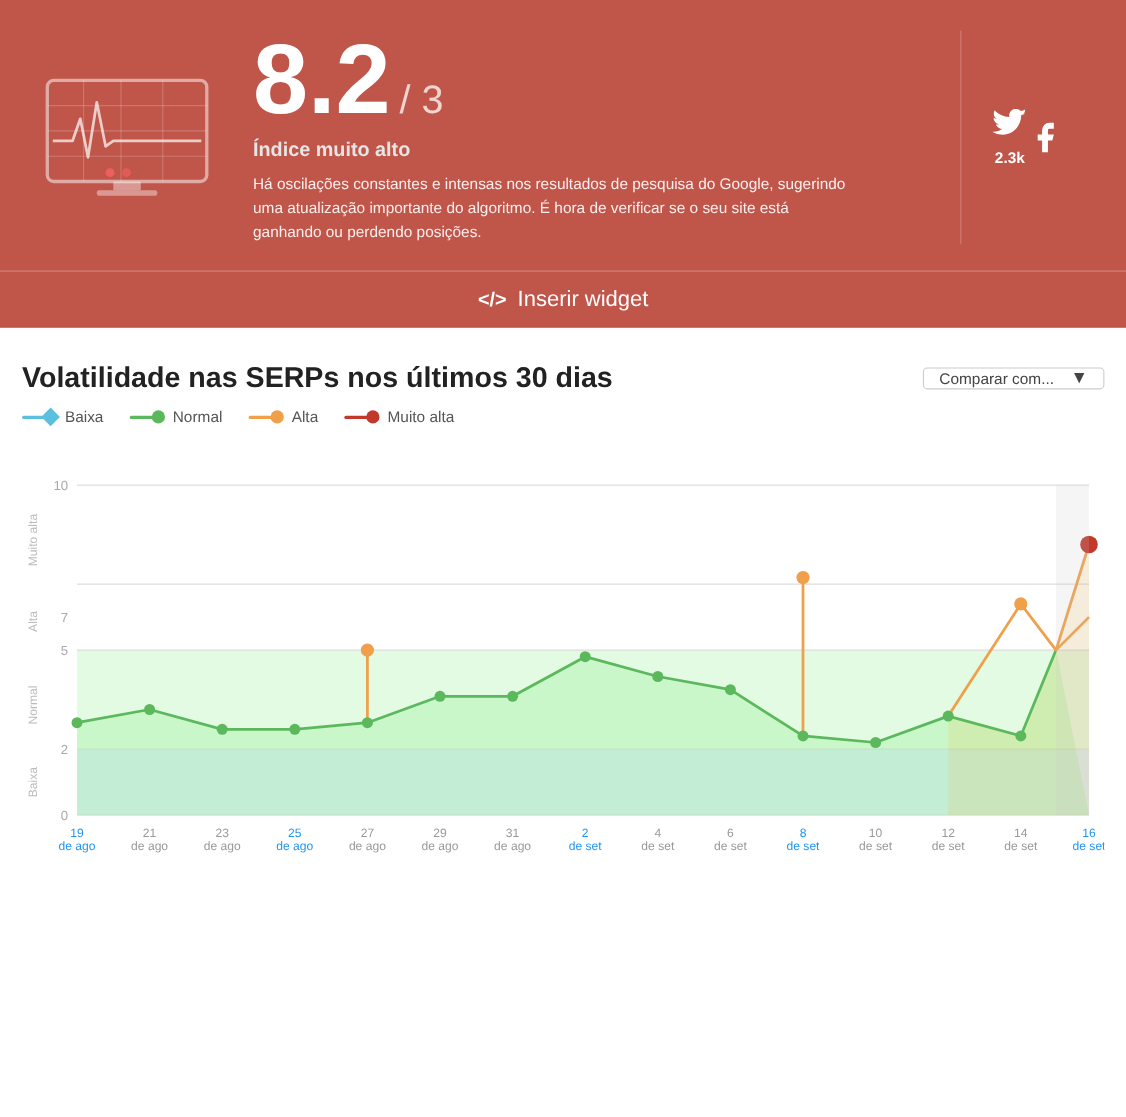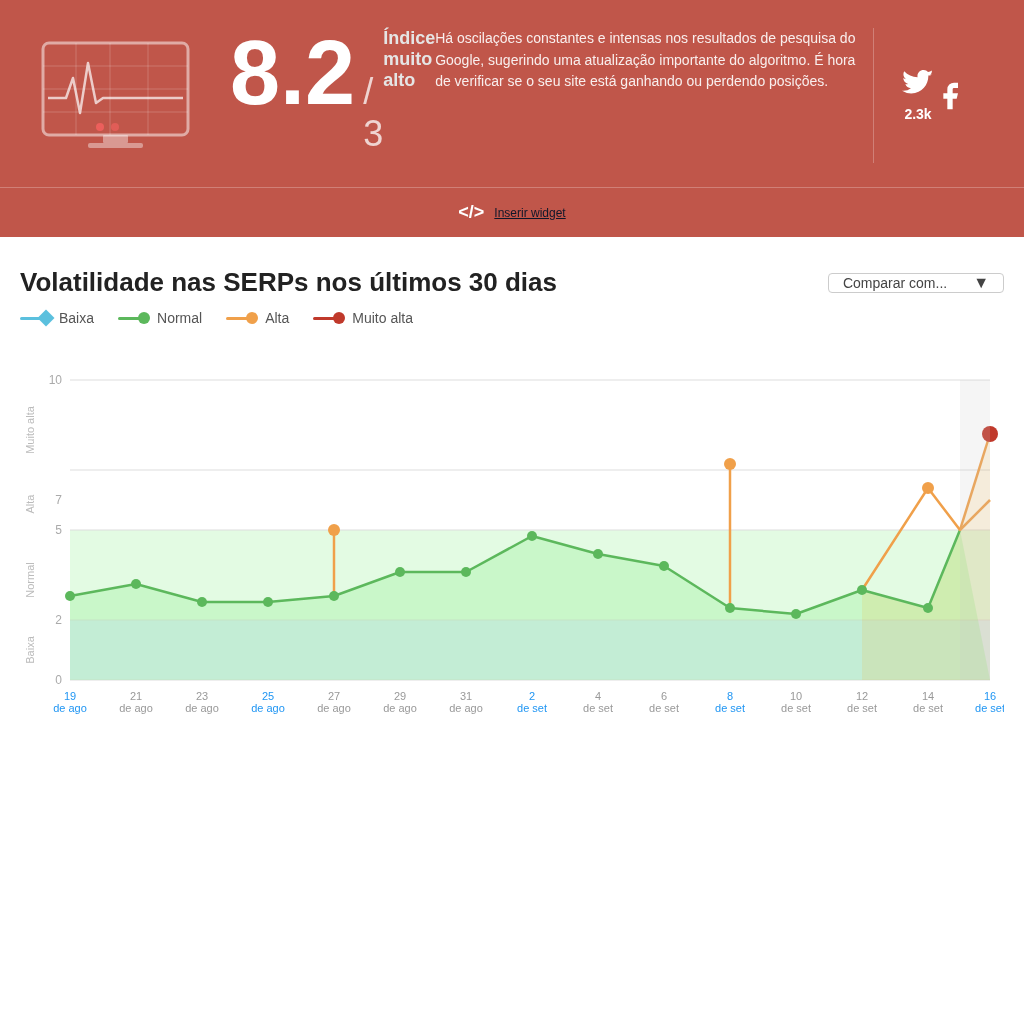--- a/index.html
+++ b/index.html
@@ -32,20 +32,21 @@
       justify-content: center;
       margin-right: 30px;
     }
     .monitor-svg {
       width: 155px;
       height: 115px;
     }
     .score-block {
       flex: 1;
       display: flex;
+      flex-direction: column;
       justify-content: space-between;
     }
     .score-line {
       display: flex;
       align-items: baseline;
       margin-bottom: 8px;
     }
     .score-number {
       font-size: 90px;
       font-weight: 700;
@@ -103,24 +104,23 @@
     .widget-bar {
       border-top: 1px solid rgba(255,255,255,0.25);
       display: flex;
       align-items: center;
       justify-content: center;
       padding: 14px;
       gap: 10px;
       cursor: pointer;
     }
     .widget-bar-text {
-      color: #0f172a;
-      font-size: 12px;
+      color: #ffffff;
+      font-size: 20px;
       font-weight: 500;
-      text-decoration: underline;
     }
     .widget-icon {
       color: #fff;
       font-size: 18px;
       font-weight: 600;
     }
 
     
     .chart-section {
       padding: 30px 20px 20px 20px;
@@ -138,21 +138,21 @@
     }
     .compare-dropdown {
       display: flex;
       align-items: center;
       border: 1.5px solid #ccc;
       border-radius: 4px;
       padding: 0 14px;
       font-size: 14px;
       color: #444;
       cursor: pointer;
-      gap: 26px;
+      gap: 15px;
       background: #fff;
       min-width: 160px;
       justify-content: center;
     }
     .legend-row {
       display: flex;
       align-items: center;
       gap: 24px;
       margin-bottom: 14px;
     }

